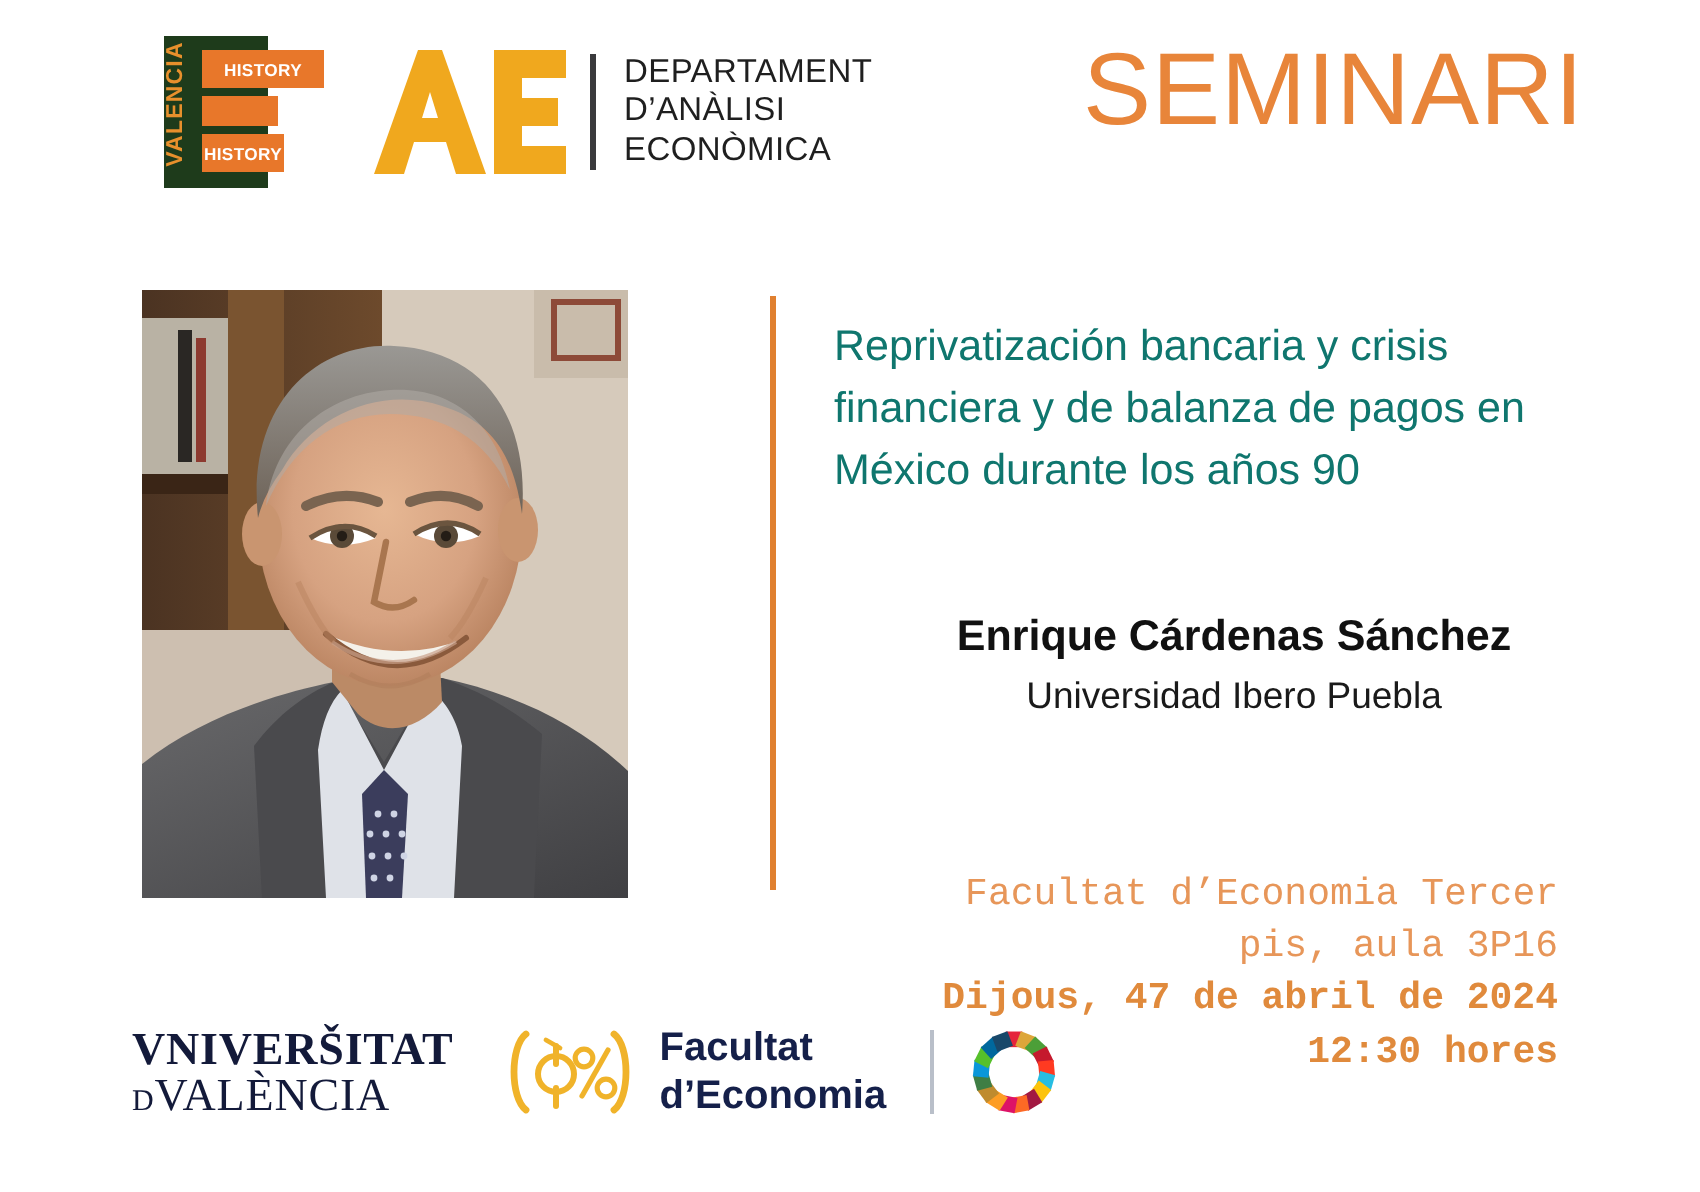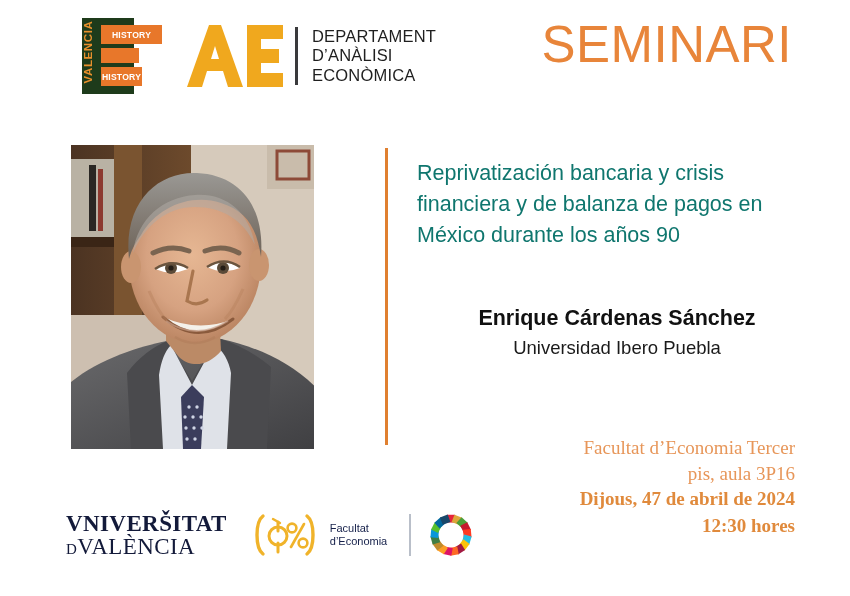--- a/index.html
+++ b/index.html
@@ -152,25 +152,25 @@
   #speaker-affiliation {
     color: #1a1a1a;
     font-size: 18.5px;
     line-height: 1.3;
     margin-top: 3px;
     font-family: "Liberation Sans", sans-serif;
   }
 
   #event-details {
     position: absolute;
-    right: 55px;
+    right: 71px;
     top: 435px;
     width: 330px;
     text-align: right;
-    font-family: Liberation Serif, serif;
+    font-family: Liberation Mono, monospace;
   }
   .venue-line {
     color: #e79659;
     font-size: 19px;
     line-height: 1.35;
   }
   .when-line {
     color: #e08a3c;
     font-size: 19px;
     font-weight: bold;
@@ -201,22 +201,22 @@
   }
   .uv-small { font-size: 15px; }
   .fe-logo {
     display: flex;
     align-items: center;
     margin-left: 22px;
   }
   .fe-text {
     margin-left: 9px;
     color: #15204a;
-    font-size: 11px;
-    font-weight: normal;
+    font-size: 20px;
+    font-weight: bold;
     line-height: 1.2;
     font-family: "Liberation Sans", sans-serif;
   }
   .fe-divider {
     width: 2px;
     height: 42px;
     background: #b9bfc9;
     margin: 0 17px 0 22px;
   }
   .sdg-wheel { display: block; }

